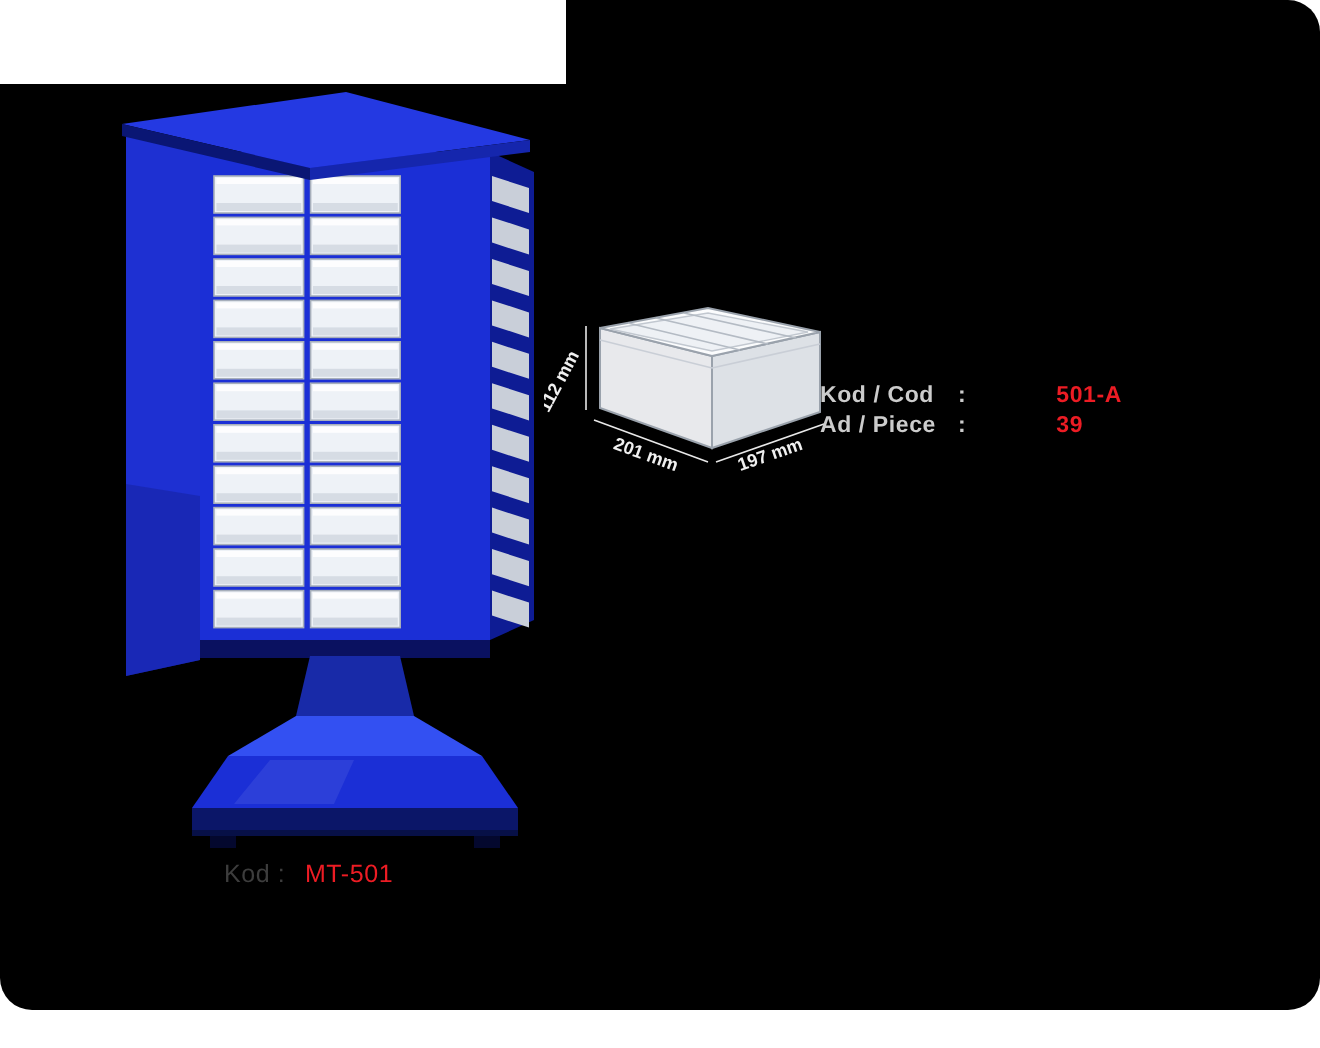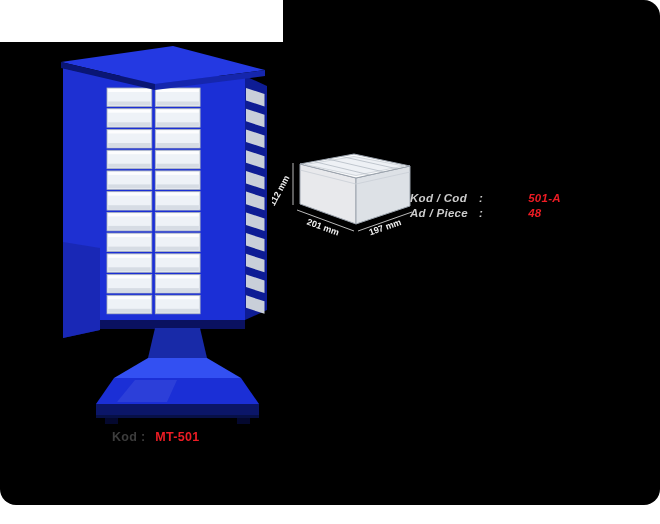--- a/index.html
+++ b/index.html
@@ -21,29 +21,29 @@
   #tower-svg{position:absolute;left:55px;top:42px;width:215px;height:390px;}
   #bin-svg{position:absolute;left:272px;top:146px;width:152px;height:110px;}
   svg text{
     font-family:"Liberation Sans","DejaVu Sans",sans-serif;
     font-weight:bold;
     fill:#f0f0f0;
     font-size:9px;
   }
   .info{
     position:absolute;left:410px;top:192px;
-    display:flex;flex-direction:column;gap:3px;font-style:italic;
+    display:flex;flex-direction:column;gap:3px;
   }
   .info-row{display:flex;align-items:baseline;font-size:11.5px;font-weight:bold;letter-spacing:.3px;}
   .info-label{color:var(--info-label,#cccccc);min-width:64px;}
   .info-sep{color:var(--info-label,#cccccc);margin:0 5px;}
   .info-value{color:var(--accent-red,#ed1c24);margin-left:40px;}
   .stand-code{
     position:absolute;left:112px;top:430px;
-    font-size:12.5px;font-weight:bold;letter-spacing:.3px;
+    font-size:12.5px;font-weight:normal;letter-spacing:.3px;
   }
   .code-label{color:#3d3d3d;}
   .code-value{color:var(--accent-red,#ed1c24);margin-left:6px;}
 </style>
 </head>
 <body>
 
 <div class="stage">
 
   <div class="bg-black-main"></div>
@@ -182,21 +182,21 @@
 
   <div class="info">
     <div class="info-row">
       <span class="info-label">Kod / Cod</span>
       <span class="info-sep">:</span>
       <span class="info-value">501-A</span>
     </div>
     <div class="info-row">
       <span class="info-label">Ad / Piece</span>
       <span class="info-sep">:</span>
-      <span class="info-value">48</span>
+      <span class="info-value">39</span>
     </div>
   </div>
 
   <div class="stand-code">
     <span class="code-label">Kod :</span>
     <span class="code-value">MT-501</span>
   </div>
 
 </div>
 

